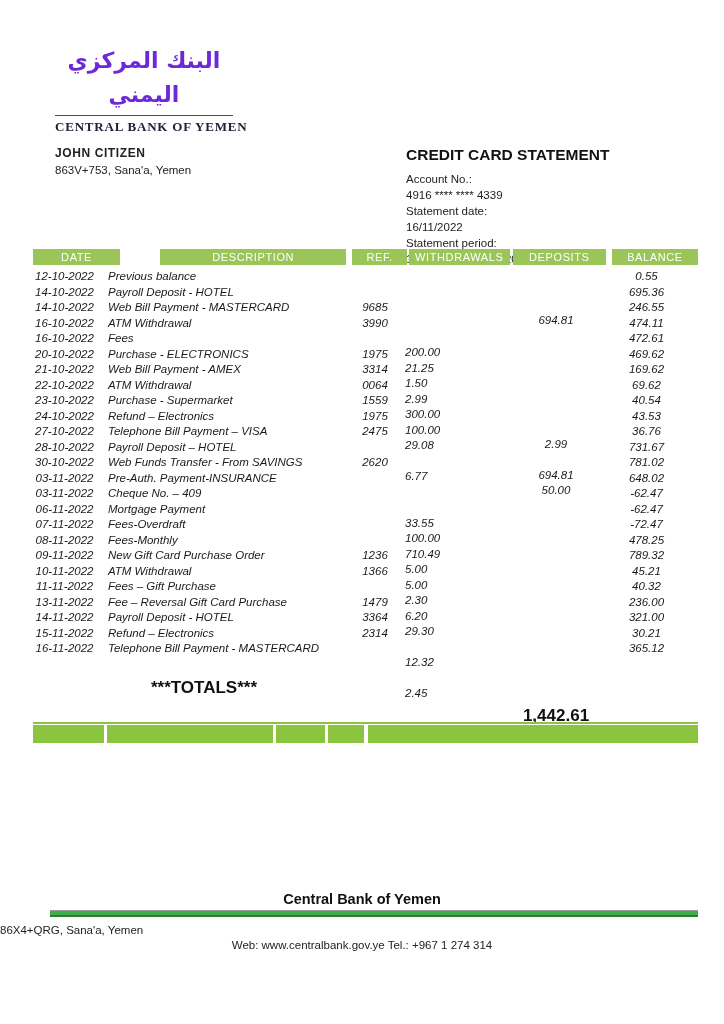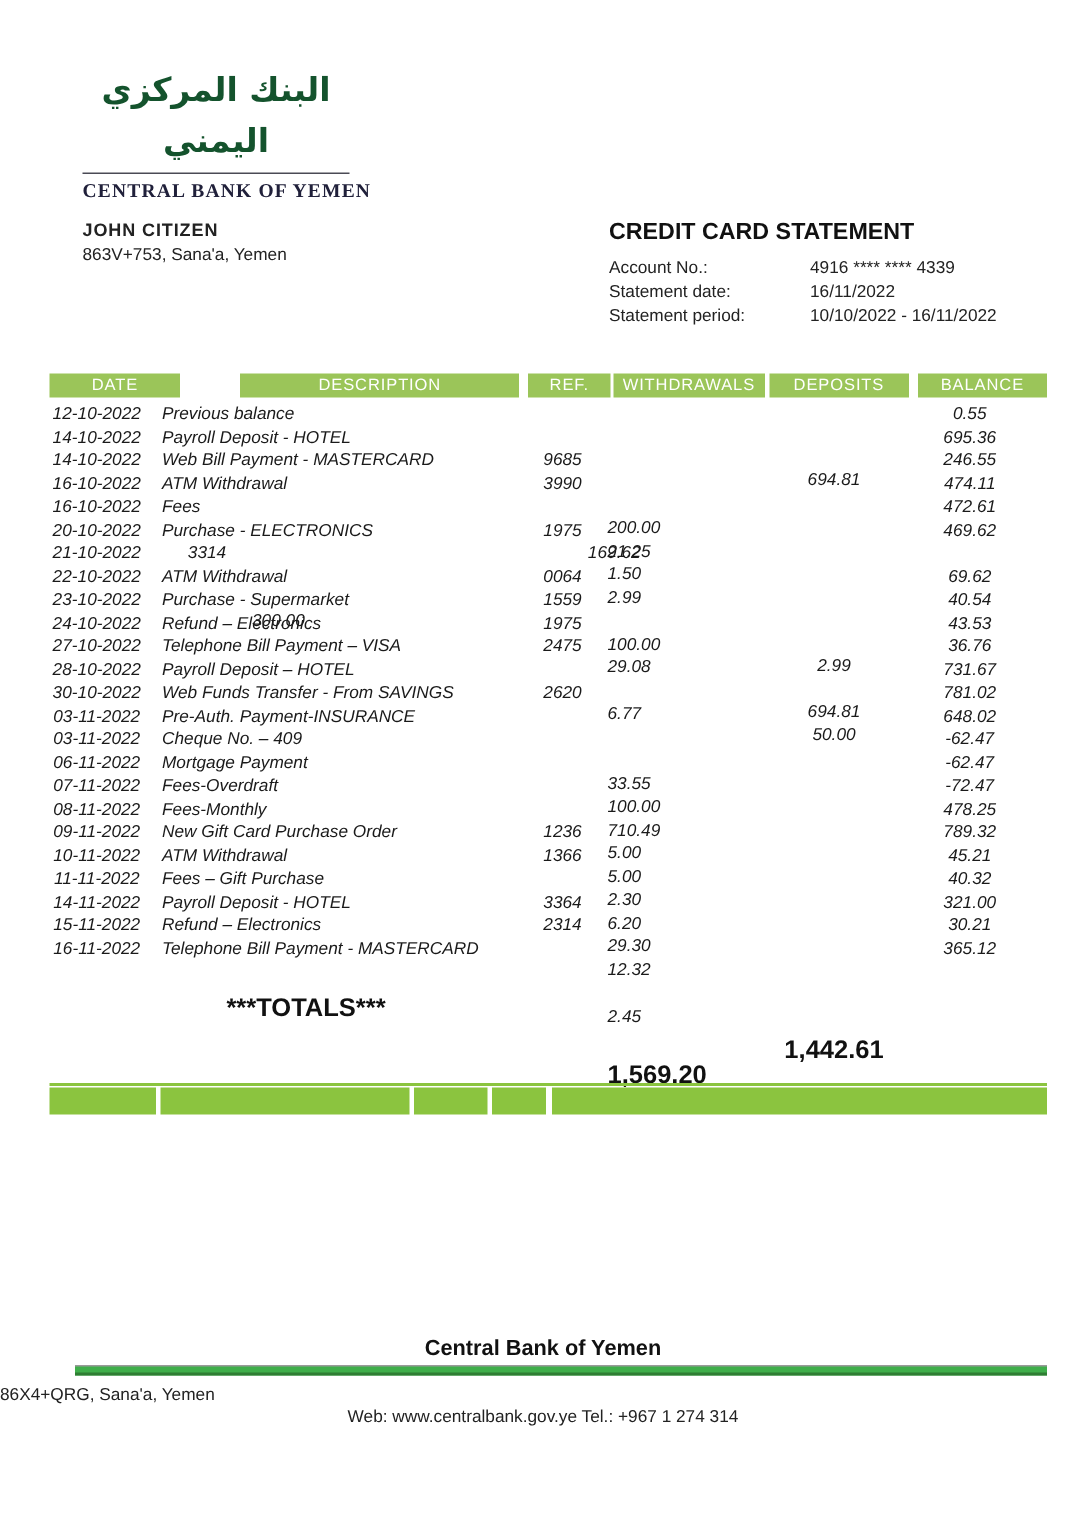--- a/index.html
+++ b/index.html
@@ -8,33 +8,33 @@
     --line-green:#3fae4a;
     --ink:#1a1a1a;
     --logo-ink:#1c1c30;
   }
   *{margin:0;padding:0;box-sizing:border-box;}
   body{background:#ffffff;font-family:"Liberation Sans","DejaVu Sans",sans-serif;}
   .page{position:relative;width:724px;height:1024px;background:#ffffff;overflow:hidden;}
 
   
   .logo{position:absolute;left:55px;top:44px;width:178px;text-align:center;color:var(--logo-ink);}
-  .logo-arabic{font-family:"DejaVu Sans",sans-serif;font-size:22px;font-weight:bold;line-height:34px;direction:rtl;color:#14532d;}
+  .logo-arabic{font-family:"DejaVu Sans",sans-serif;font-size:22px;font-weight:bold;line-height:34px;direction:rtl;color:#6d28d9;}
   .logo-divider{height:1px;background:#4a4a55;margin:3px 0 3px 0;}
   .logo-english{font-family:"Liberation Serif","DejaVu Serif",serif;font-size:13px;font-weight:600;letter-spacing:0.8px;color:#20203a;white-space:nowrap;}
 
   
   .customer{position:absolute;left:55px;top:146px;color:var(--ink);}
   .customer-name{font-size:12px;font-weight:bold;letter-spacing:0.6px;color:#222;}
   .customer-address{font-size:11.5px;margin-top:4px;color:#222;}
 
   
   .statement{position:absolute;left:406px;top:146px;width:300px;color:var(--ink);}
   .statement-title{font-size:15.5px;font-weight:bold;color:#111;margin-bottom:7px;}
-  .statement-row{display:flex;font-size:11.5px;line-height:16px;color:#222;}
+  .statement-row{display:flex;font-size:11.5px;line-height:16px;color:#222;flex-direction:column;}
   .statement-label{width:134px;}
   .statement-value{flex:1;}
 
   
   .table{position:absolute;left:33px;top:249px;width:665px;}
   .thead{display:flex;height:16px;}
   .th{background:var(--header-green);color:#ffffff;font-size:11px;line-height:16px;text-align:center;letter-spacing:0.6px;}
   .c-date{width:88px;margin-right:4px;}
   .c-desc{width:188px;margin-right:6px;margin-left:36px;}
   .c-ref{width:55px;margin-right:2px;}
@@ -169,20 +169,21 @@
         <div class="td-desc">Purchase  - ELECTRONICS</div>
         <div class="td-ref">1975</div>
         <div class="td-wd">2.99</div>
         <div class="td-dep"></div>
         <div class="td-bal">469.62</div>
       </div>
 
       <div class="tr">
         <div class="td-date">21-10-2022</div>
         <div class="td-sp"></div>
+        <div class="td-desc">Web Bill Payment - AMEX</div>
         <div class="td-ref">3314</div>
         <div class="td-wd">300.00</div>
         <div class="td-dep"></div>
         <div class="td-bal">169.62</div>
       </div>
 
       <div class="tr">
         <div class="td-date">22-10-2022</div>
         <div class="td-sp"></div>
         <div class="td-desc">ATM Withdrawal</div>
@@ -316,20 +317,29 @@
         <div class="td-date">11-11-2022</div>
         <div class="td-sp"></div>
         <div class="td-desc">Fees – Gift Purchase</div>
         <div class="td-ref"></div>
         <div class="td-wd">29.30</div>
         <div class="td-dep"></div>
         <div class="td-bal">40.32</div>
       </div>
 
 
+      <div class="tr">
+        <div class="td-date">13-11-2022</div>
+        <div class="td-sp"></div>
+        <div class="td-desc">Fee – Reversal Gift Card Purchase</div>
+        <div class="td-ref">1479</div>
+        <div class="td-wd"></div>
+        <div class="td-dep"></div>
+        <div class="td-bal">236.00</div>
+      </div>
 
       <div class="tr">
         <div class="td-date">14-11-2022</div>
         <div class="td-sp"></div>
         <div class="td-desc">Payroll Deposit - HOTEL</div>
         <div class="td-ref">3364</div>
         <div class="td-wd">12.32</div>
         <div class="td-dep"></div>
         <div class="td-bal">321.00</div>
       </div>

